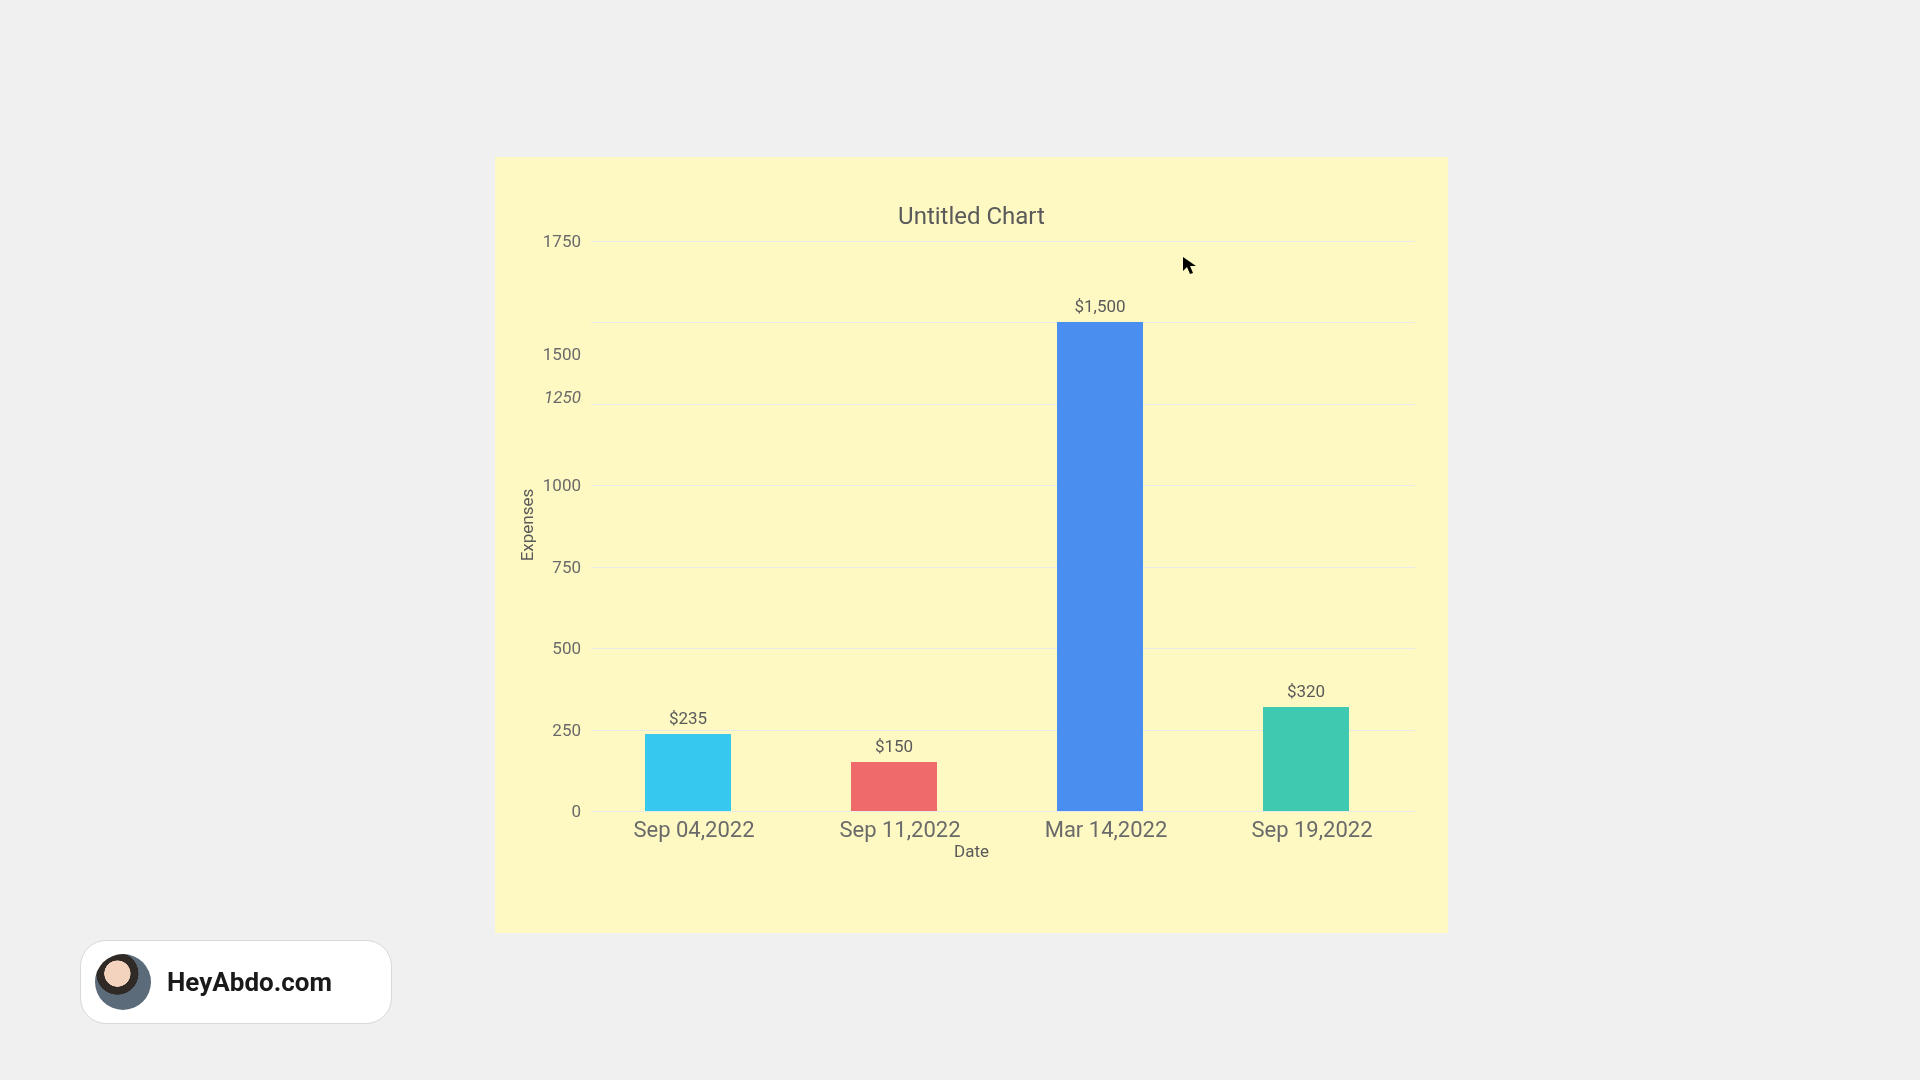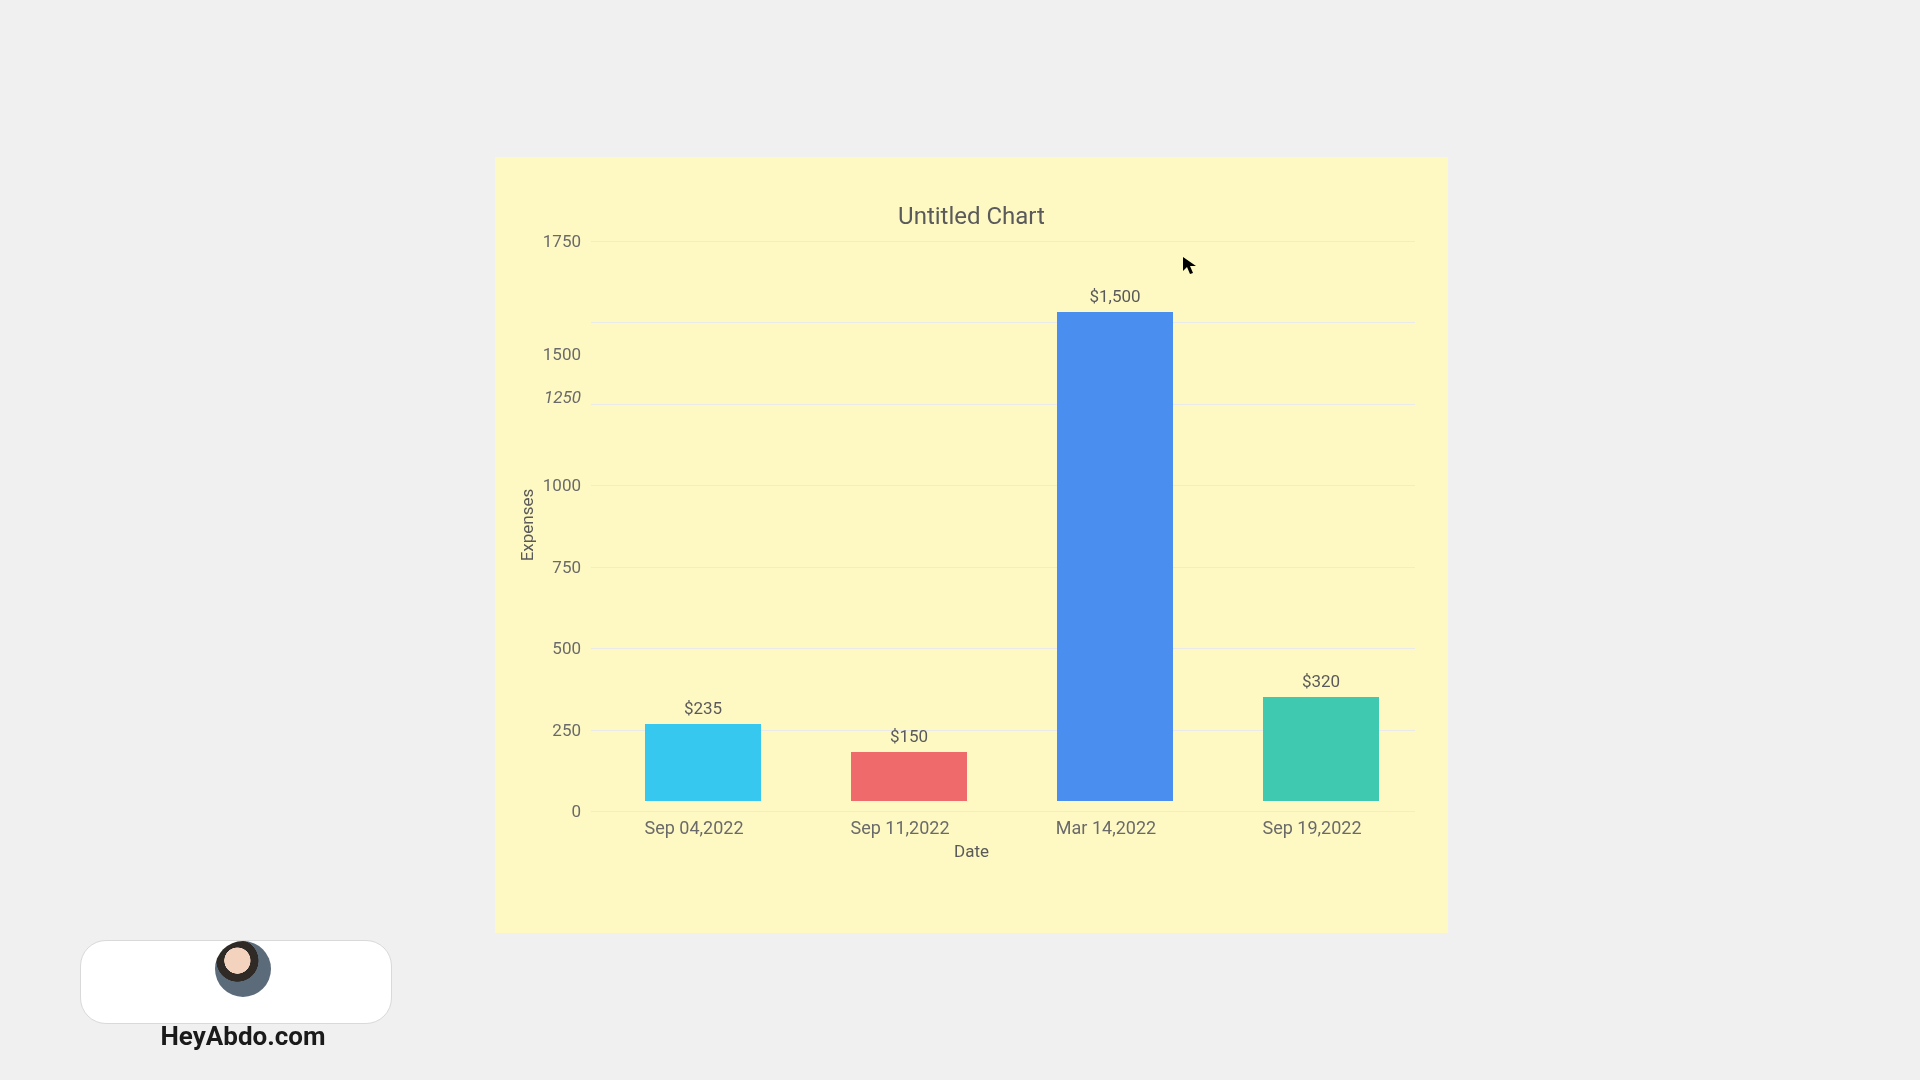--- a/index.html
+++ b/index.html
@@ -65,22 +65,22 @@
   left: 32px;
   top: 368px;
   transform: translate(-50%, -50%) rotate(-90deg);
   font-size: 17px;
   color: #5a5a5a;
 }
 
 
 .bar {
   position: absolute;
-  bottom: 10px;
-  width: 116px;
+  bottom: 0;
+  width: 86px;
   text-decoration: underline;
 }
 
 .bar.b0 { background: #36c8ef; } 
 .bar.b1 { background: #ef6b6b; } 
 .bar.b2 { background: #4a8ff0; } 
 .bar.b3 { background: #3ec9b0; } 
 
 
 .bar-label {
@@ -92,21 +92,21 @@
   font-size: 17px;
   color: #5a5a5a;
   white-space: nowrap;
 }
 
 
 .x-tick {
   position: absolute;
   top: 660px;
   transform: translateX(-50%);
-  font-size: 18px;
+  font-size: 22px;
   color: #6a6a6a;
   white-space: nowrap;
 }
 
 
 .x-axis-label {
   position: absolute;
   top: 684px;
   left: 0;
   right: 0;
@@ -130,23 +130,22 @@
   position: absolute;
   left: 80px;
   top: 940px;
   width: 312px;
   height: 84px;
   background: #ffffff;
   border: 1px solid #d9d9d9;
   border-radius: 26px;
   display: flex;
   align-items: center;
-  gap: 24px;
+  gap: 16px;
   padding-left: 14px;
-  flex-direction: column;
 }
 .avatar {
   width: 56px;
   height: 56px;
   border-radius: 50%;
   background: radial-gradient(circle at 40% 35%, #f3d3bd 0 26%, #2f2a26 27% 42%, #5c6b7a 43% 100%);
   flex: none;
 }
 .brand-text {
   font-size: 26px;

